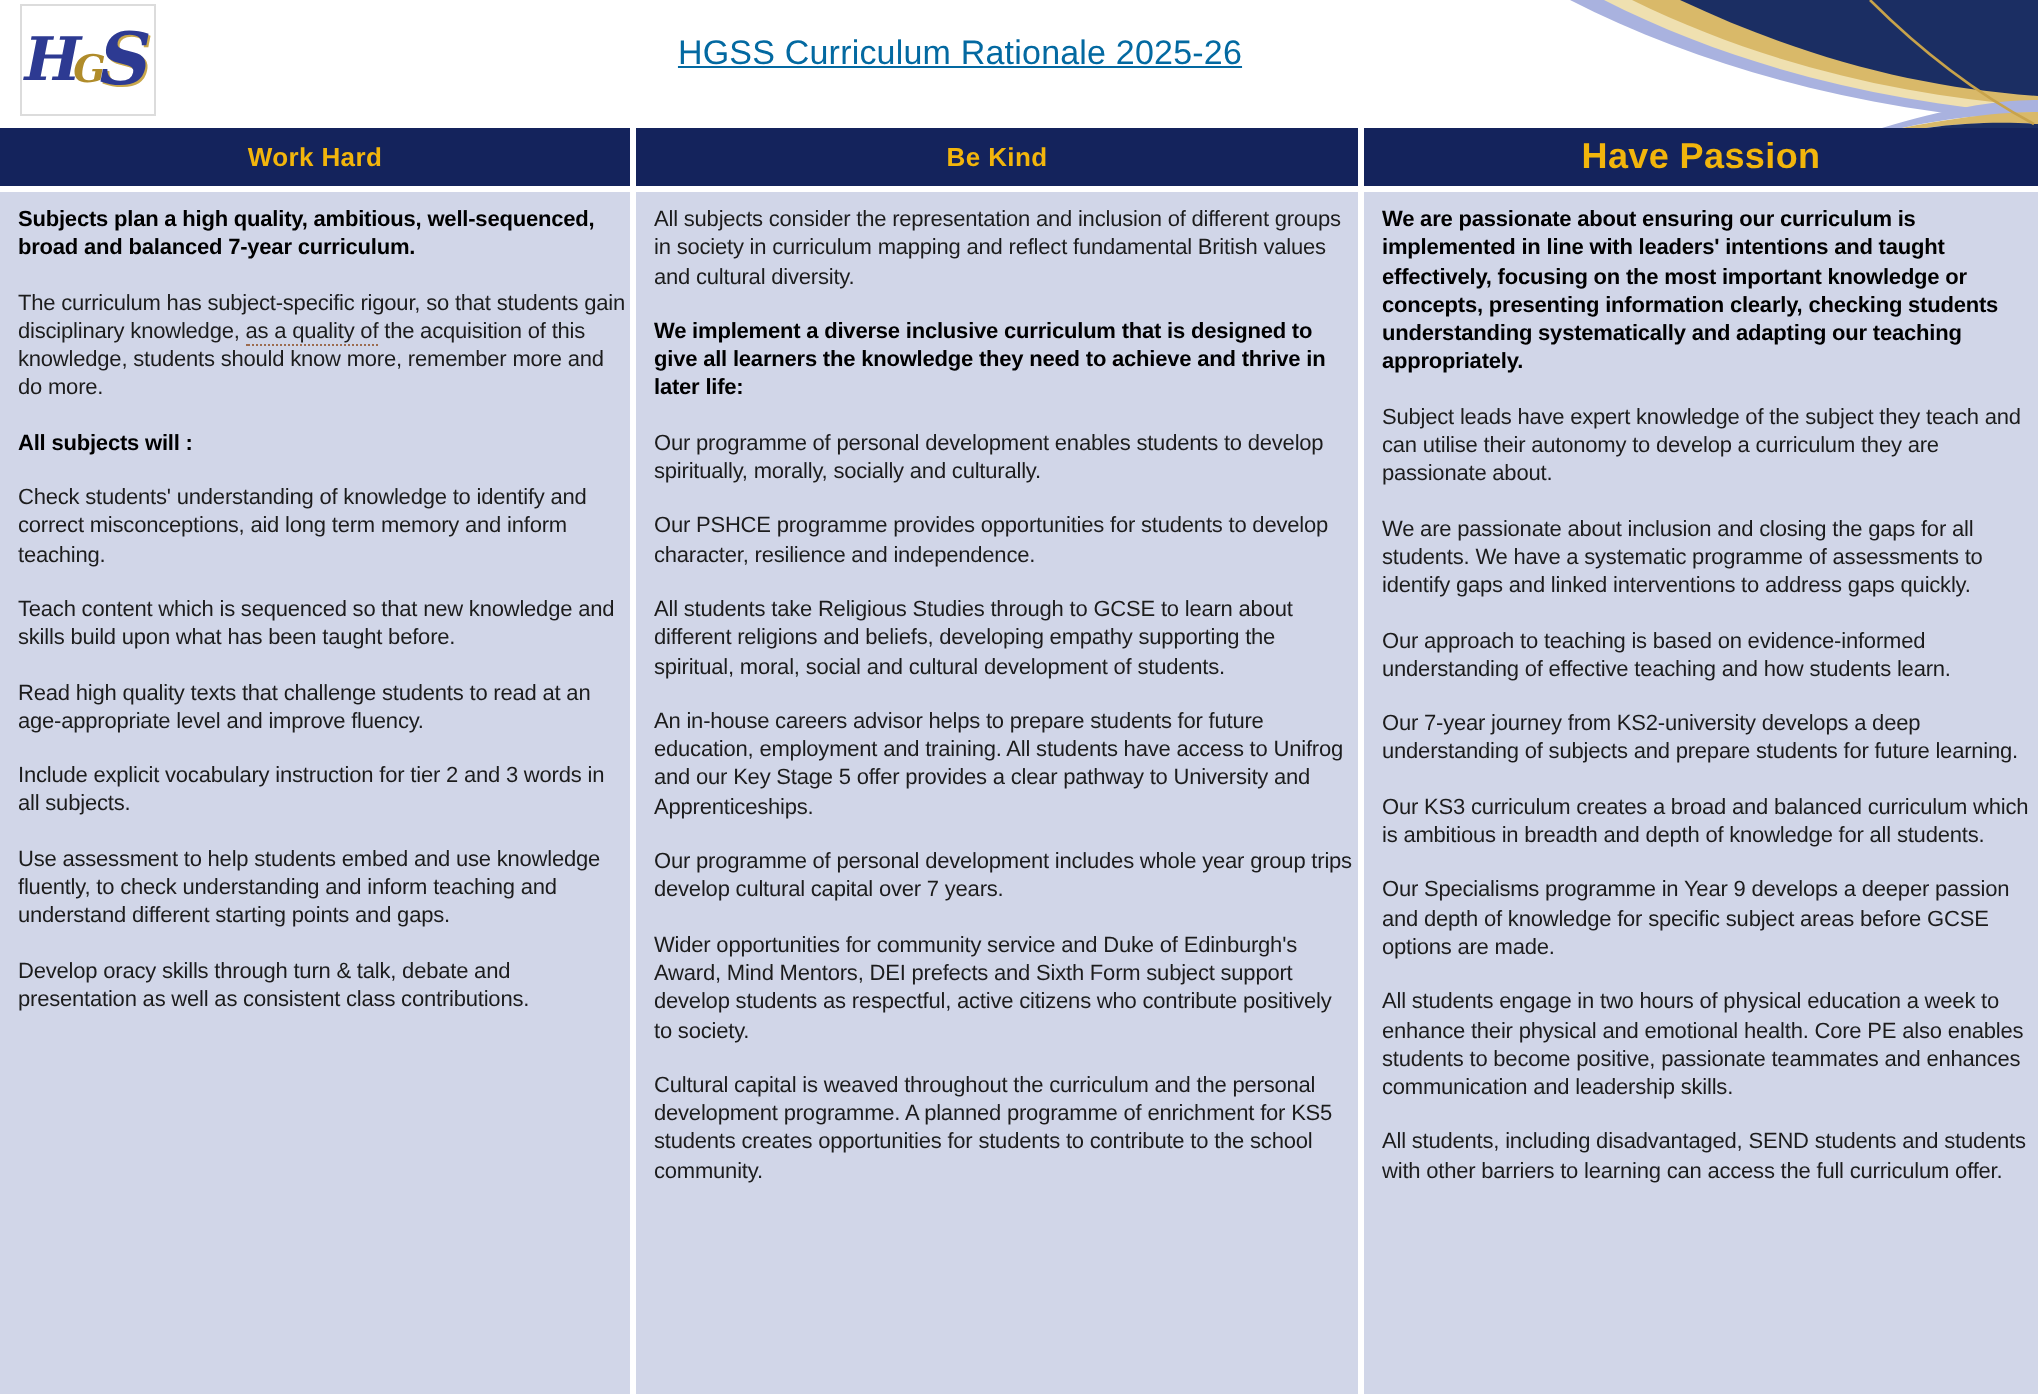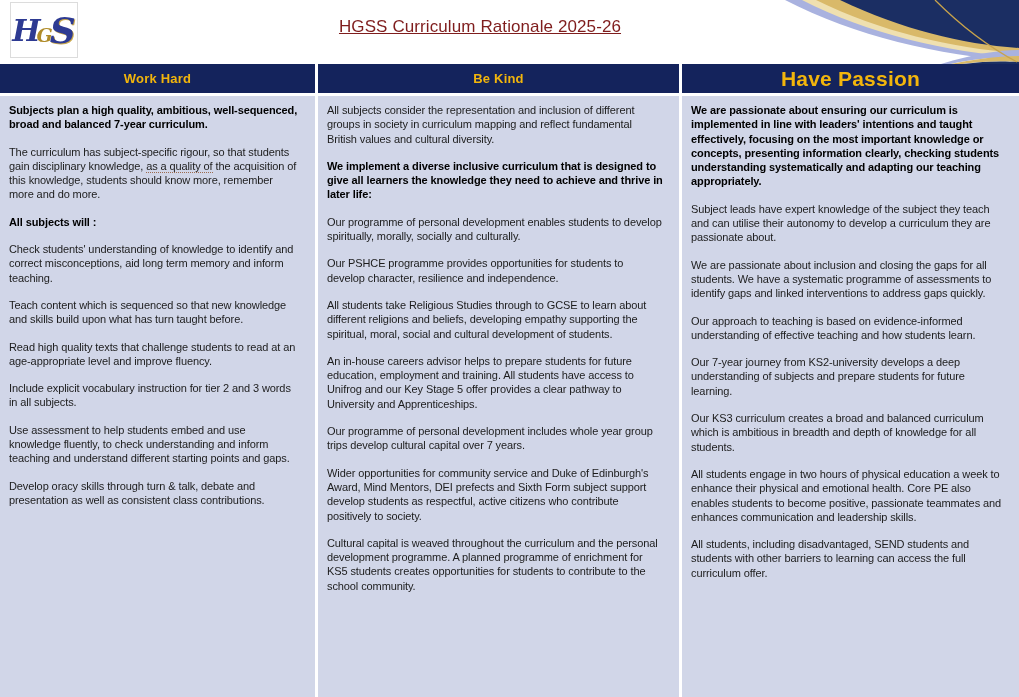--- a/index.html
+++ b/index.html
@@ -16,43 +16,43 @@
     position:absolute;top:2px;left:10px;width:66px;height:54px;
     background:#fff;border:1px solid #dcdcdc;
     display:flex;align-items:center;justify-content:center;
     font-family:"DejaVu Serif", serif;
   }
   .logo-h{font-size:30px;font-weight:bold;font-style:italic;color:#2d3a92;margin-right:-4px;}
   .logo-g{font-size:19px;font-weight:bold;font-style:italic;color:#b08c2a;margin:10px -3px 0 0;}
   .logo-s{font-size:36px;font-weight:bold;font-style:italic;color:#2d3a92;text-shadow:1px 1px 0 #c9a84c;}
   .doc-title{
     position:absolute;top:17px;left:480px;transform:translateX(-50%);
-    font-size:17px;color:#7f1d1d;text-decoration:underline;
+    font-size:17px;color:#0369a1;text-decoration:underline;
     white-space:nowrap;letter-spacing:0.1px;
   }
   .swoosh{position:absolute;top:0;right:0;width:320px;height:64px;display:block;}
   
   .grid{
     position:absolute;top:64px;left:0;
     display:grid;grid-template-columns:315px 361px 337px;
     column-gap:3px;row-gap:3px;
     width:1019px;height:633px;
     background:#ffffff;
   }
   .col-header{
     background:#14235c;color:#f2b50c;
     font-weight:bold;font-size:13px;
     height:29px;display:flex;align-items:center;justify-content:center;
     letter-spacing:0.2px;
   }
-  .col-header.big{font-size:21px;}
+  .col-header.big{font-size:18px;}
   .col-body{
     background:#d1d6e8;
     height:601px;box-sizing:border-box;
-    padding:7px 16px 6px 9px;
+    padding:7px 2px 6px 9px;
     overflow:hidden;
     font-size:11px;line-height:1.3;letter-spacing:-0.1px;
     color:#1c1c1c;
   }
   .para{margin:0 0 13px 0;}
   .para.bold{font-weight:bold;color:#000;}
   .u-phrase{border-bottom:1px dotted #9c6b4f;}
 </style>
 </head>
 <body>
@@ -81,21 +81,21 @@
   <div class="grid">
     <div class="col-header">Work Hard</div>
     <div class="col-header">Be Kind</div>
     <div class="col-header big">Have Passion</div>
 
     <div class="col-body">
         <div class="para bold">Subjects plan a high quality, ambitious, well-sequenced, broad and balanced 7-year curriculum.</div>
         <div class="para">The curriculum has subject-specific rigour, so that students gain disciplinary knowledge, <span class="u-phrase">as a quality of</span> the acquisition of this knowledge, students should know more, remember more and do more.</div>
         <div class="para bold">All subjects will :</div>
         <div class="para">Check students' understanding of knowledge to identify and correct misconceptions, aid long term memory and inform teaching.</div>
-        <div class="para">Teach content which is sequenced so that new knowledge and skills build upon what has turn taught before.</div>
+        <div class="para">Teach content which is sequenced so that new knowledge and skills build upon what has been taught before.</div>
         <div class="para">Read high quality texts that challenge students to read at an age-appropriate level and improve fluency.</div>
         <div class="para">Include explicit vocabulary instruction for tier 2 and 3 words in all subjects.</div>
         <div class="para">Use assessment to help students embed and use knowledge fluently, to check understanding and inform teaching and understand different starting points and gaps.</div>
         <div class="para">Develop oracy skills through turn &amp; talk, debate and presentation as well as consistent class contributions.</div>
       </div>
     <div class="col-body">
         <div class="para">All subjects consider the representation and inclusion of different groups in society in curriculum mapping and reflect fundamental British values and cultural diversity.</div>
         <div class="para bold">We implement a diverse inclusive curriculum that is designed to give all learners the knowledge they need to achieve and thrive in later life:</div>
         <div class="para">Our programme of personal development enables students to develop spiritually, morally, socially and culturally.</div>
         <div class="para">Our PSHCE programme provides opportunities for students to develop character, resilience and independence.</div>
@@ -105,18 +105,19 @@
         <div class="para">Wider opportunities for community service and Duke of Edinburgh's Award, Mind Mentors, DEI prefects and Sixth Form subject support develop students as respectful, active citizens who contribute positively to society.</div>
         <div class="para">Cultural capital is weaved throughout the curriculum and the personal development programme. A planned programme of enrichment for KS5 students creates opportunities for students to contribute to the school community.</div>
       </div>
     <div class="col-body">
         <div class="para bold">We are passionate about ensuring our curriculum is implemented in line with leaders' intentions and taught effectively, focusing on the most important knowledge or concepts, presenting information clearly, checking students understanding systematically and adapting our teaching appropriately.</div>
         <div class="para">Subject leads have expert knowledge of the subject they teach and can utilise their autonomy to develop a curriculum they are passionate about.</div>
         <div class="para">We are passionate about inclusion and closing the gaps for all students. We have a systematic programme of assessments to identify gaps and linked interventions to address gaps quickly.</div>
         <div class="para">Our approach to teaching is based on evidence-informed understanding of effective teaching and how students learn.</div>
         <div class="para">Our 7-year journey from KS2-university develops a deep understanding of subjects and prepare students for future learning.</div>
         <div class="para">Our KS3 curriculum creates a broad and balanced curriculum which is ambitious in breadth and depth of knowledge for all students.</div>
+        <div class="para">Our Specialisms programme in Year 9 develops a deeper passion and depth of knowledge for specific subject areas before GCSE options are made.</div>
         <div class="para">All students engage in two hours of physical education a week to enhance their physical and emotional health. Core PE also enables students to become positive, passionate teammates and enhances communication and leadership skills.</div>
         <div class="para">All students, including disadvantaged, SEND students and students with other barriers to learning can access the full curriculum offer.</div>
       </div>
   </div>
 
 </div>
 
 </body></html>

